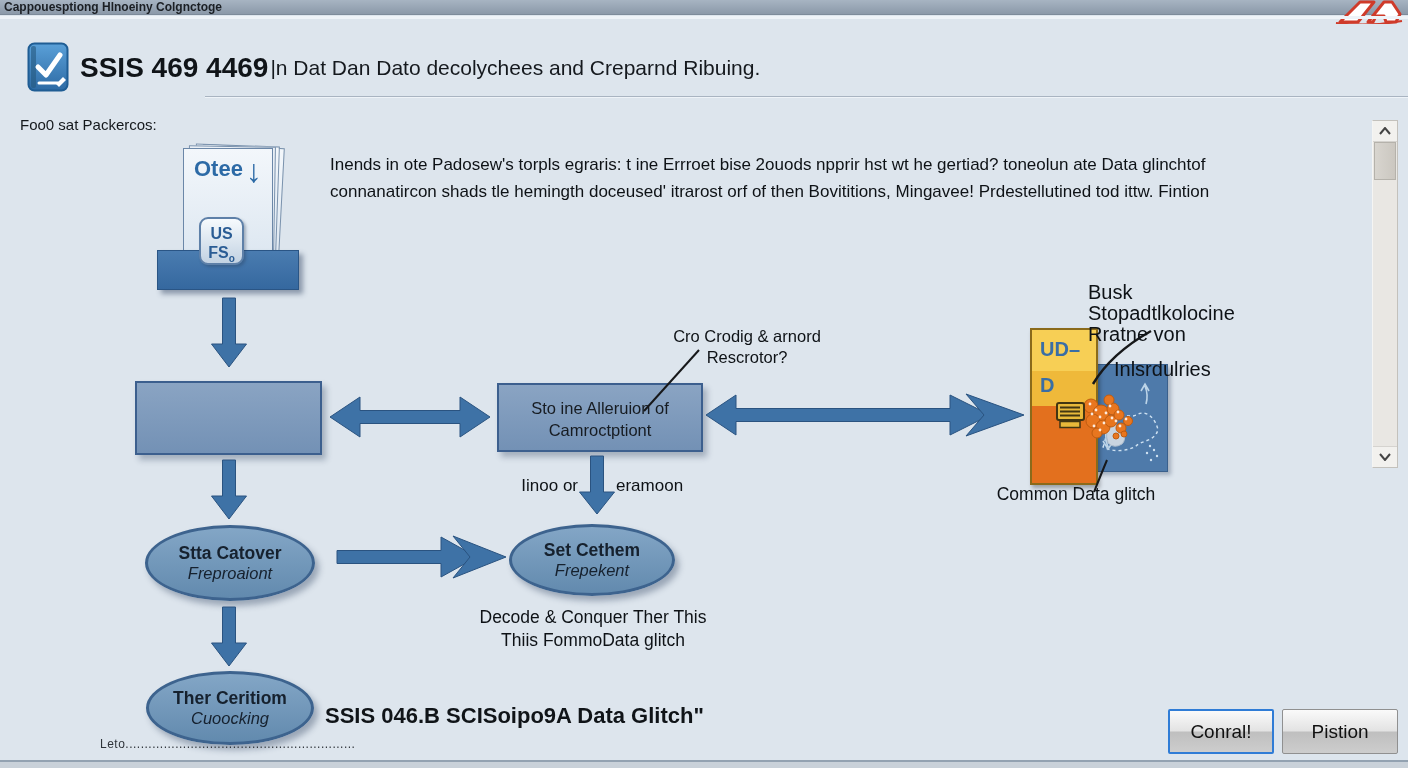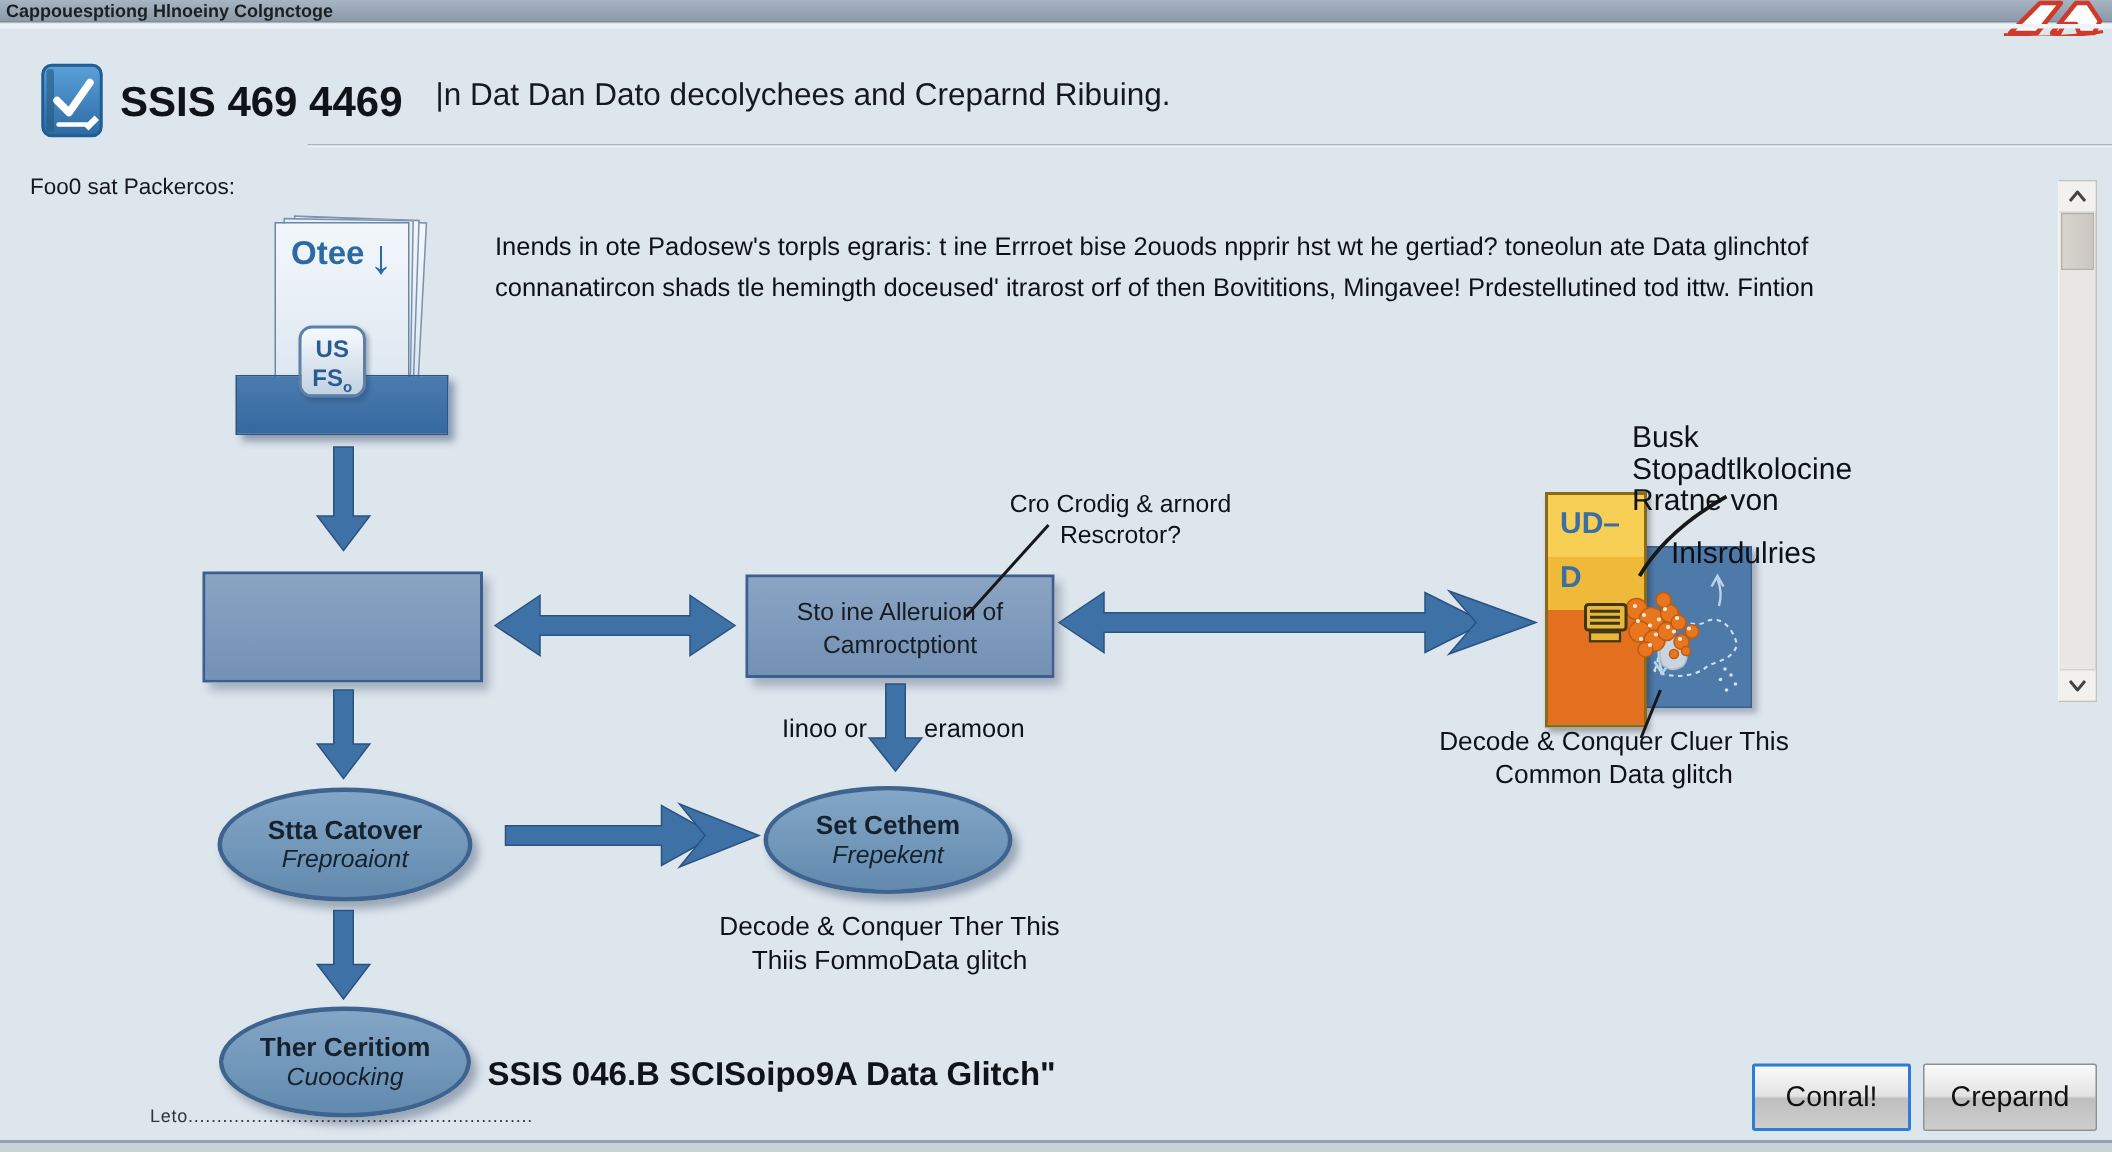--- a/index.html
+++ b/index.html
@@ -6,21 +6,21 @@
   .screen{position:relative;width:1408px;height:768px;overflow:hidden;
     background:#dde5ed;font-family:"Liberation Sans",sans-serif;color:#14181c;padding-left:48px;}
   
   .titlebar{position:absolute;left:0;top:0;width:1408px;height:15px;
     background:linear-gradient(#a7b4c2,#8b99a9);border-bottom:1px solid #7d8b9a;
     font-size:12px;font-weight:bold;color:#1b1f24;line-height:14px;padding-left:4px;box-sizing:border-box;}
   .logo{position:absolute;left:1334px;top:-2px;}
   .top-sheen{position:absolute;left:0;top:16px;width:1408px;height:3px;background:#eef3f8;}
   
   .hicon{position:absolute;left:27px;top:42px;}
-  .htitle{position:absolute;left:80px;top:52px;display:flex;align-items:flex-start;gap:22px;white-space:nowrap;}
+  .htitle{position:absolute;left:80px;top:52px;display:flex;align-items:center;gap:2px;white-space:nowrap;}
   .htitle .b{font-size:28px;font-weight:bold;color:#101418;}
   .htitle .r{font-size:21px;color:#15191e;}
   .divider{position:absolute;left:205px;top:96px;width:1203px;height:0;
     border-top:1px solid #a9b4c1;border-bottom:1px solid #eef3f8;}
   .seclabel{position:absolute;left:20px;top:116px;font-size:15px;color:#14181c;}
   
   .para{position:absolute;left:330px;top:151px;width:1045px;font-size:17px;line-height:27px;color:#0e1216;}
   .para div{white-space:nowrap;}
   
   .page{position:absolute;background:linear-gradient(#f3f7fb,#dde7f1);border:1.5px solid #7a92ad;z-index:2;}
@@ -199,21 +199,20 @@
   <div class="lab notemid">
     <div>Decode &amp; Conquer Ther This</div>
     <div>Thiis FommoData glitch</div>
   </div>
   <div class="lab busk">
     <div>Busk Stopadtlkolocine</div>
     <div>Rratne von</div>
     <div class="i3">Inlsrdulries</div>
   </div>
   <div class="lab noteright">
-    <div>Decode &amp; Conquer Cluer This</div>
     <div>Common Data glitch</div>
   </div>
   <div class="lab bottitle">SSIS 046.B SCISoipo9A Data Glitch"</div>
   <div class="lab leader">Leto.............................................................Sdouleol</div>
 
   <svg class="overlay" width="1408" height="768" viewBox="0 0 1408 768">
     <g fill="#3e72a6" stroke="#2a5380" stroke-width="1">
       <path d="M222.5 298 H235.5 V344 H246.5 L229 367 L211.5 344 H222.5 Z"></path>
       <path d="M222.5 460 H235.5 V496 H246.5 L229 519 L211.5 496 H222.5 Z"></path>
       <path d="M222.5 607 H235.5 V643 H246.5 L229 666 L211.5 643 H222.5 Z"></path>
@@ -281,17 +280,17 @@
     </div>
     <div class="sthumb"></div>
     <div class="sbtn down">
       <svg width="12" height="8" viewBox="0 0 12 8">
         <polyline points="1,1 6,7 11,1" fill="none" stroke="#444" stroke-width="2"></polyline>
         </svg>
     </div>
   </div>
 
   <div class="btn primary">Conral!</div>
-  <div class="btn secondary">Creparnd</div>
+  <div class="btn secondary">Pistion</div>
   <div class="botline"></div>
   <div class="botband"></div>
 
 </div>
 
 </body></html>

